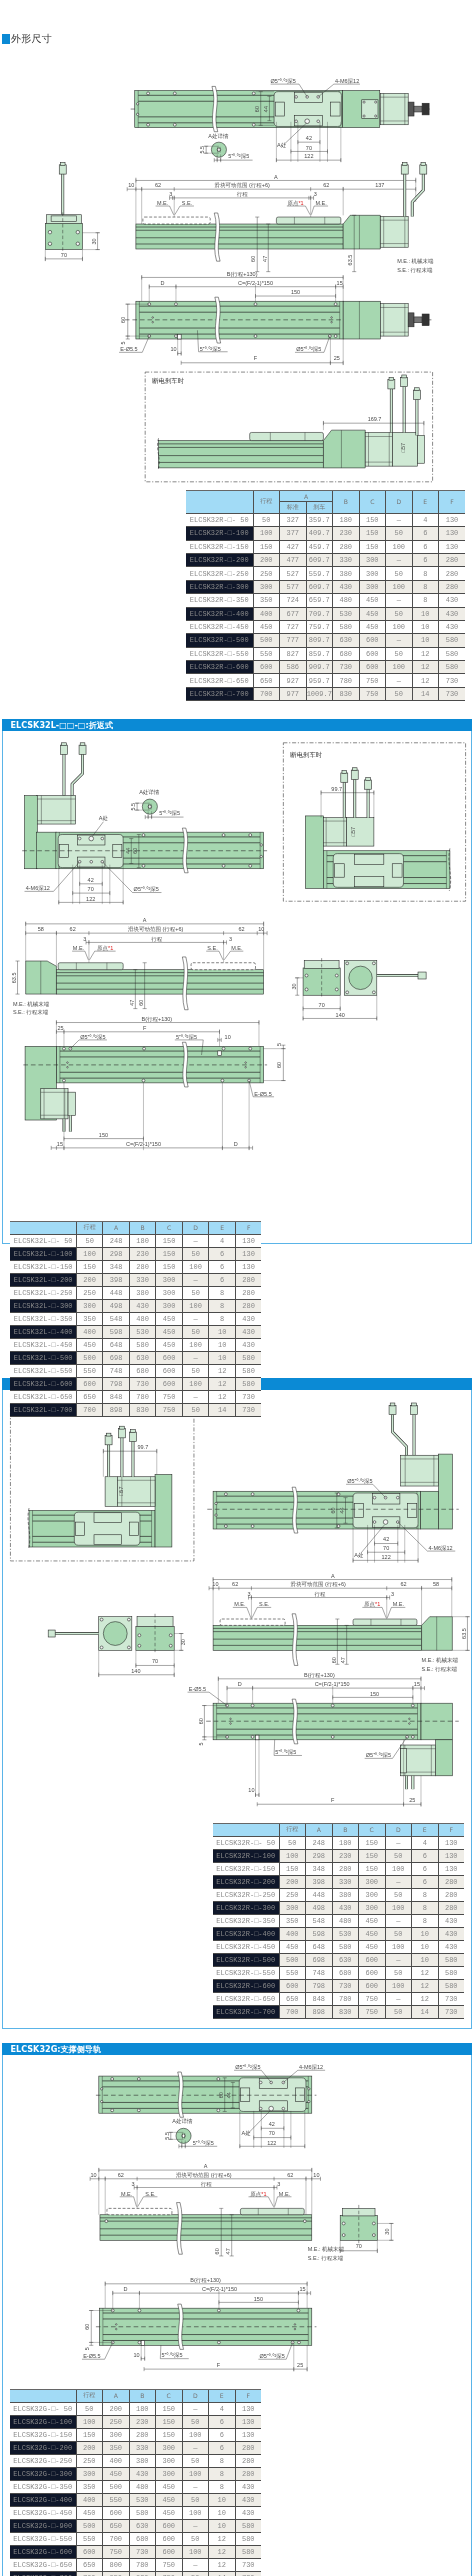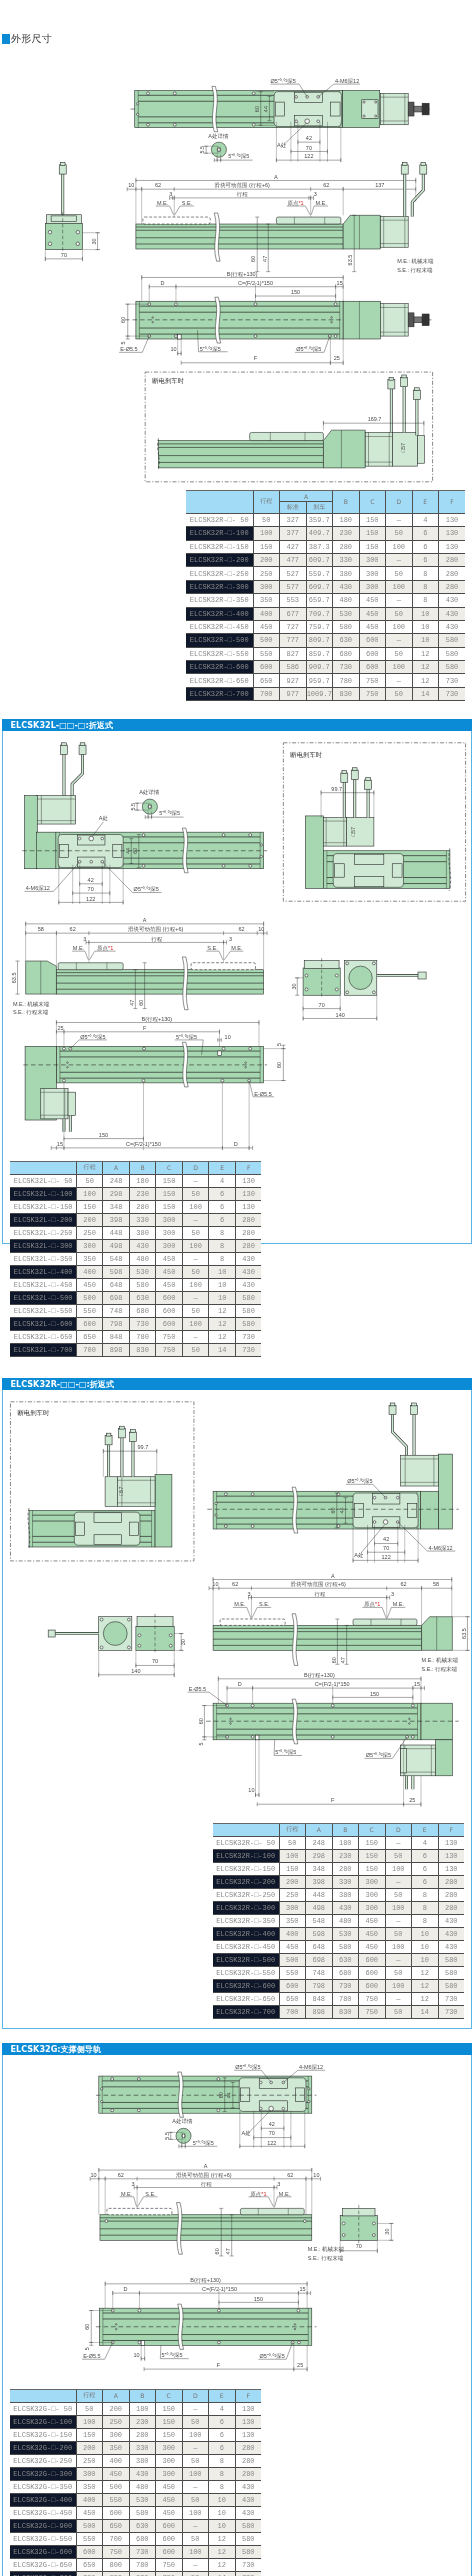--- a/index.html
+++ b/index.html
@@ -1330,21 +1330,21 @@
           <td>230</td>
           <td>150</td>
           <td>50</td>
           <td>6</td>
           <td>130</td>
         </tr>
         <tr>
           <td>ELCSK32R-□-150</td>
           <td>150</td>
           <td>427</td>
-          <td>387.3</td>
+          <td>459.7</td>
           <td>280</td>
           <td>150</td>
           <td>100</td>
           <td>6</td>
           <td>130</td>
         </tr>
         <tr class="alt">
           <td>ELCSK32R-□-200</td>
           <td>200</td>
           <td>477</td>
@@ -1373,21 +1373,21 @@
           <td>609.7</td>
           <td>430</td>
           <td>300</td>
           <td>100</td>
           <td>8</td>
           <td>280</td>
         </tr>
         <tr>
           <td>ELCSK32R-□-350</td>
           <td>350</td>
-          <td>553</td>
+          <td>724</td>
           <td>659.7</td>
           <td>480</td>
           <td>450</td>
           <td>—</td>
           <td>8</td>
           <td>430</td>
         </tr>
         <tr class="alt">
           <td>ELCSK32R-□-400</td>
           <td>400</td>
@@ -1461,21 +1461,21 @@
           <td>1009.7</td>
           <td>830</td>
           <td>750</td>
           <td>50</td>
           <td>14</td>
           <td>730</td>
         </tr>
       </tbody>
   </table>
 
-  <table class="spec tn" style="left:10.4px;top:1133px;width:251px;">
+  <table class="spec tn" style="left:10.4px;top:1193px;width:251px;">
     <colgroup>
       <col style="width:66px">
         <col style="width:26.5px">
         <col style="width:26.5px">
         <col style="width:26.5px">
         <col style="width:26.5px">
         <col style="width:26.5px">
         <col style="width:26.5px">
         <col style="width:26px">
     </colgroup>

